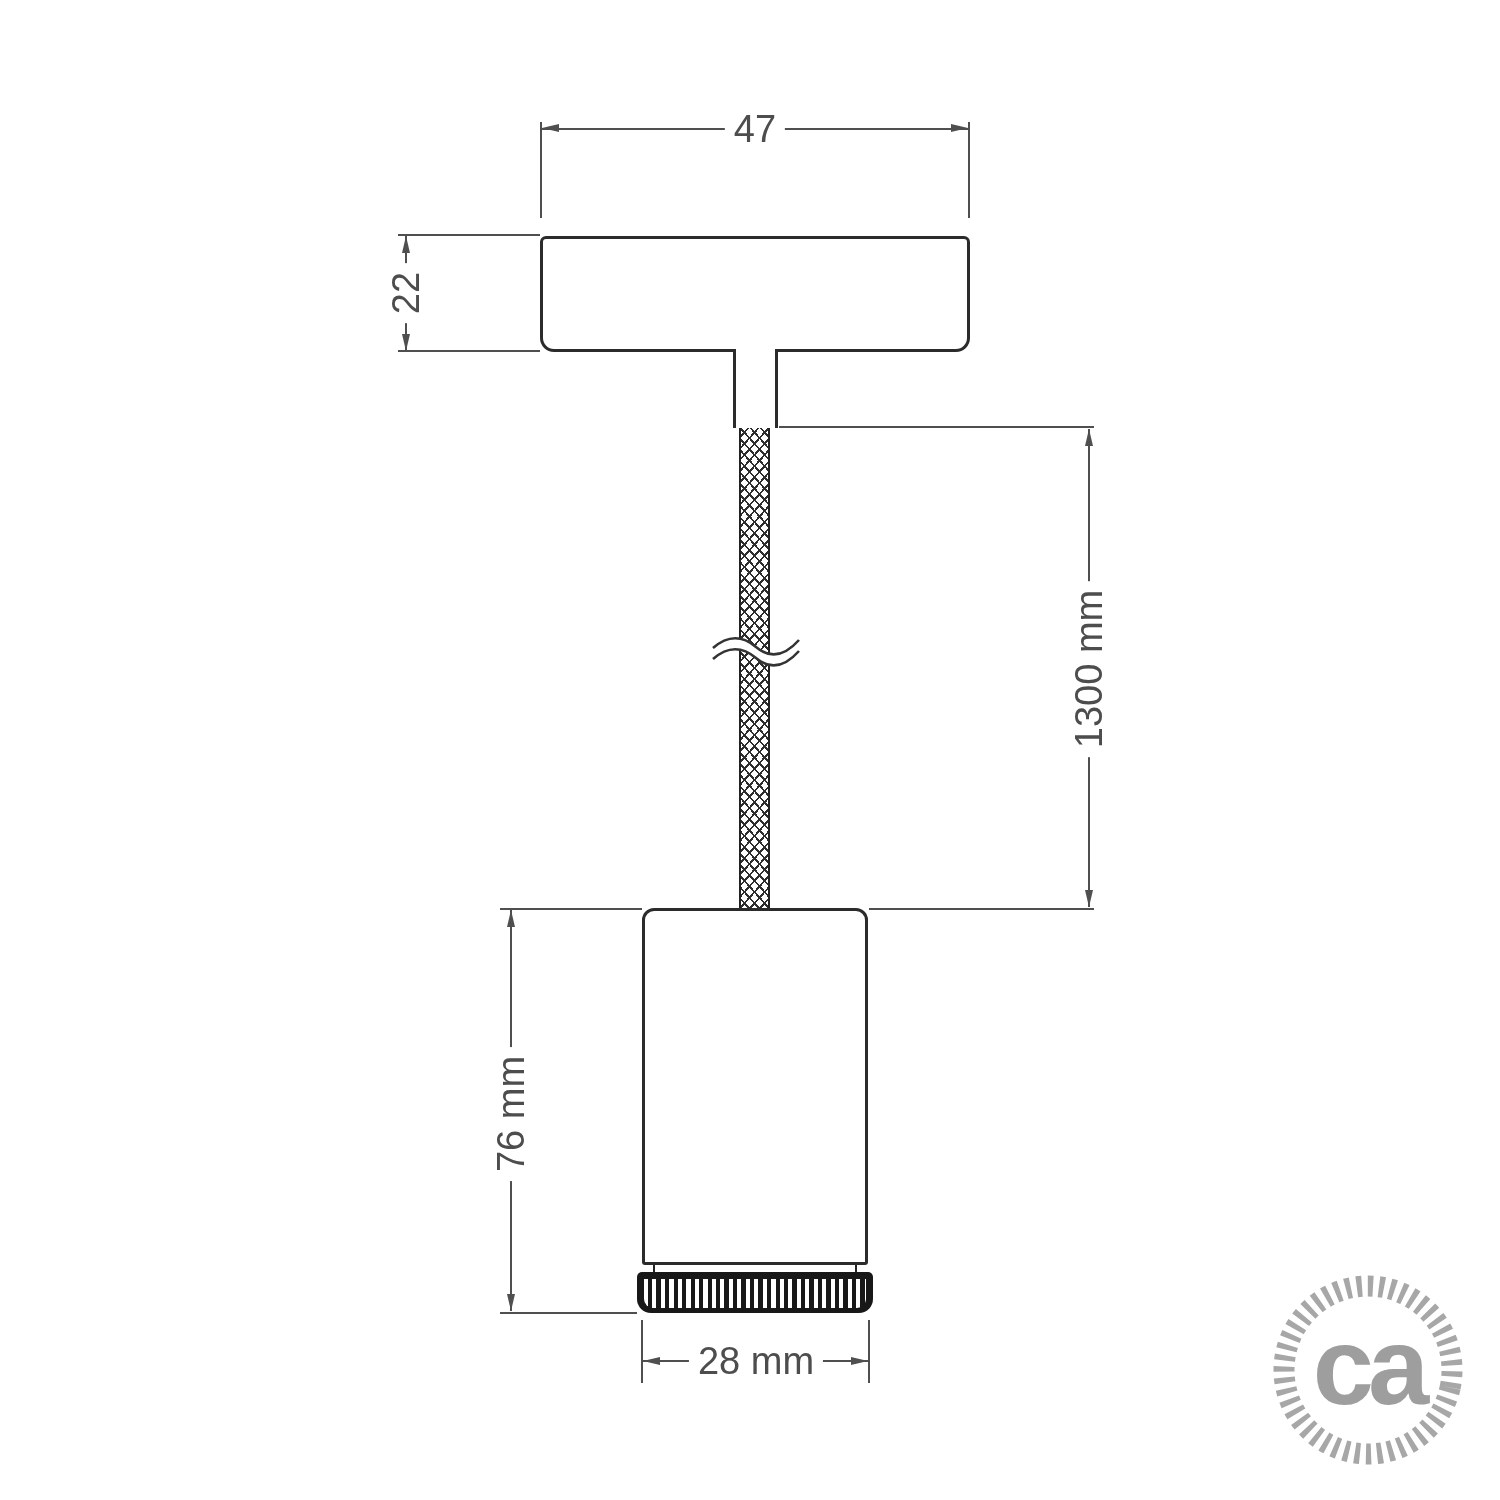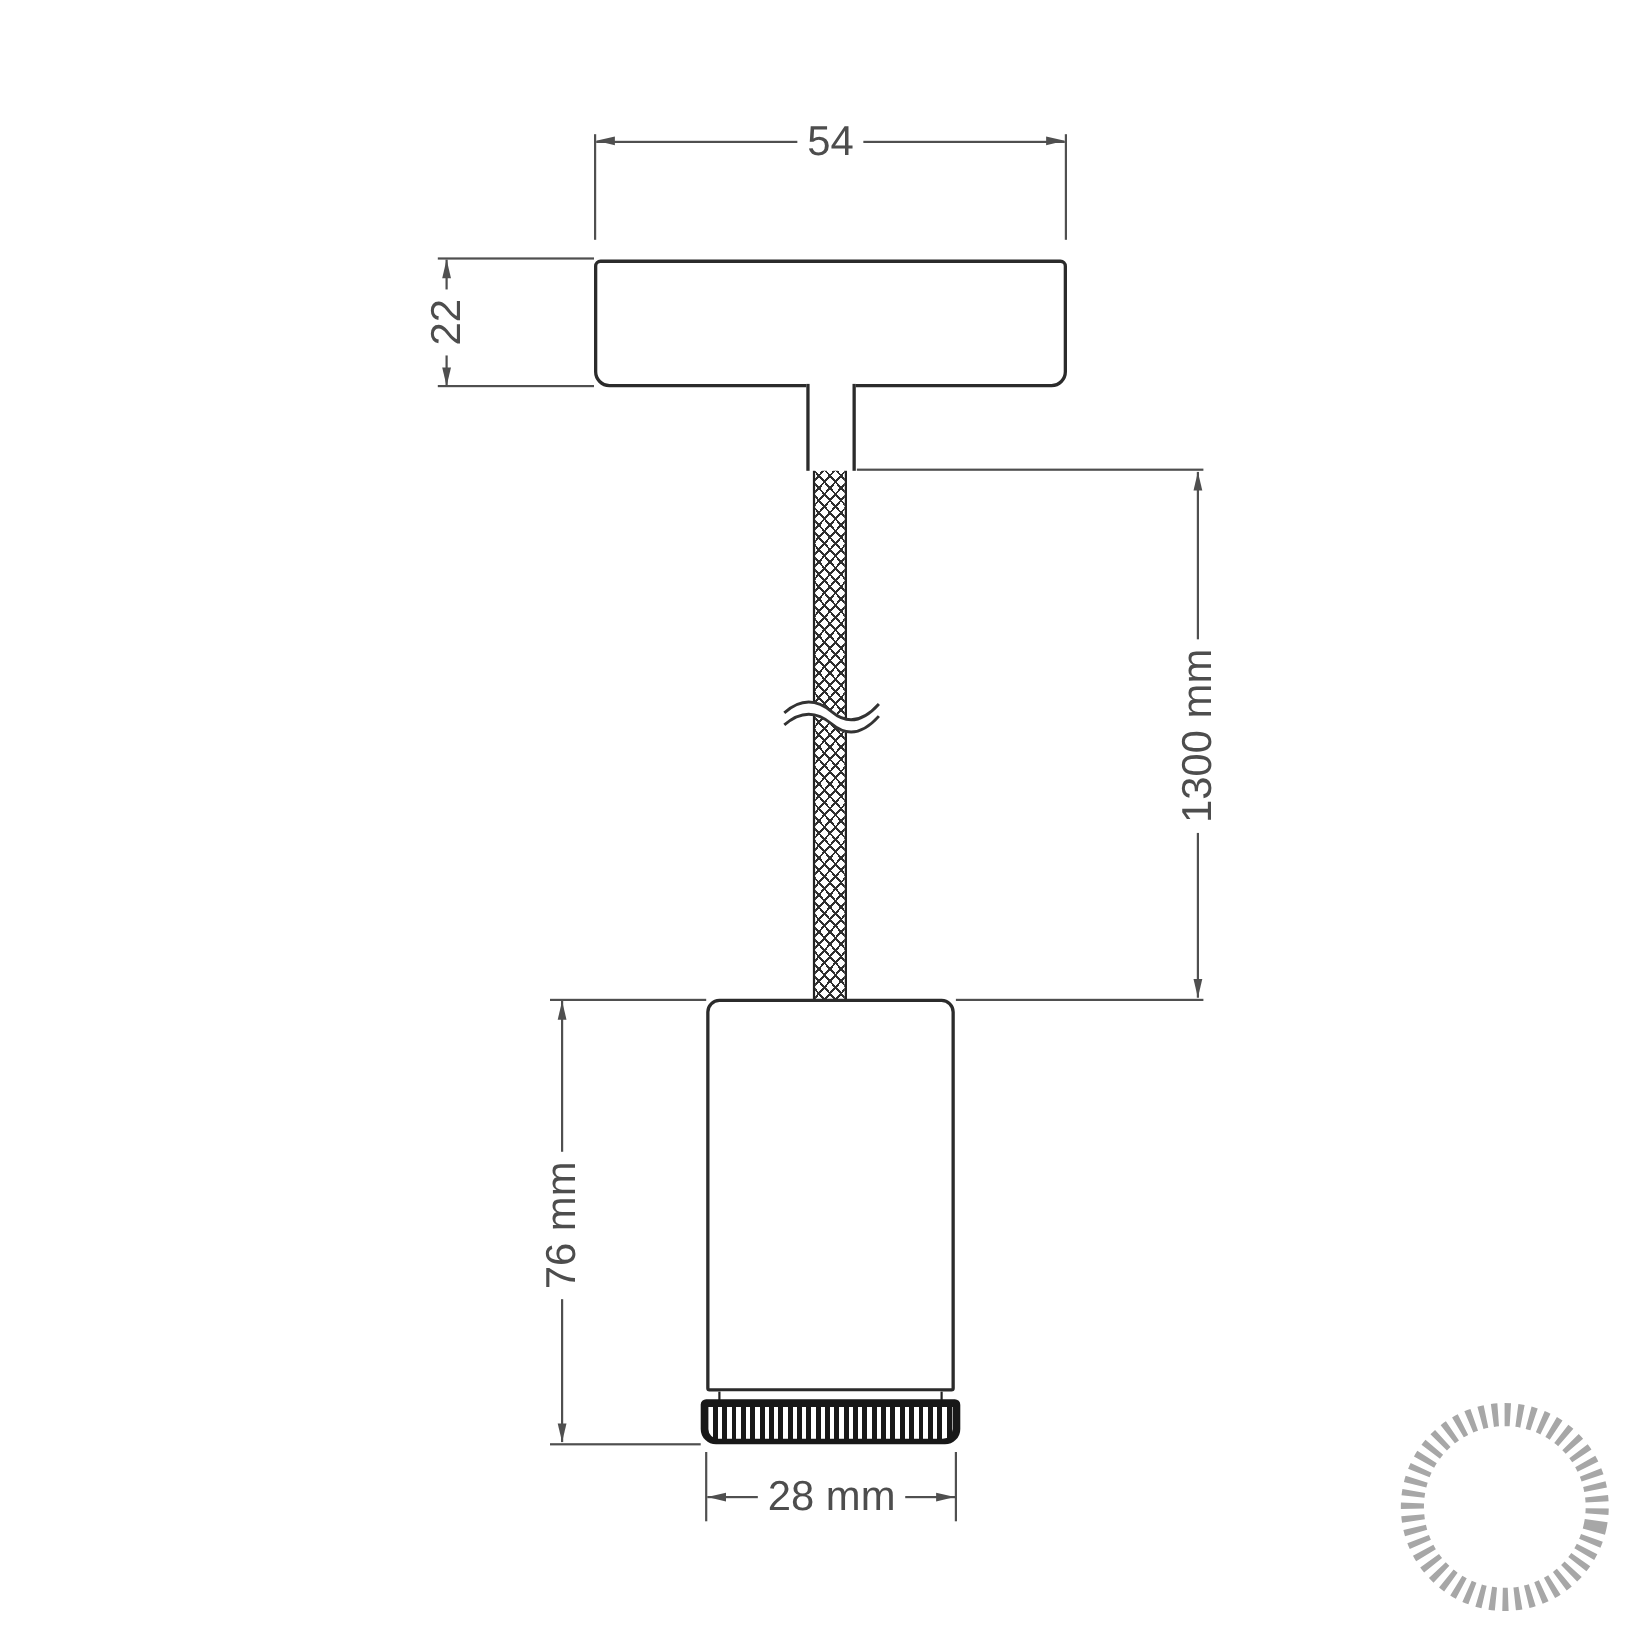--- a/index.html
+++ b/index.html
@@ -89,21 +89,21 @@
   <div class="abs neck"></div>
   <div class="abs bezel">
     <div class="bezel-ribs"></div>
   </div>
 
   <div class="abs vline" style="left:540px;top:122px;height:96px;"></div>
   <div class="abs vline" style="left:968px;top:122px;height:96px;"></div>
   <div class="abs hline" style="left:542px;top:128px;width:426px;"></div>
   <div class="abs arr arr-left" style="left:542px;top:124px;"></div>
   <div class="abs arr arr-right" style="left:951px;top:124px;"></div>
-  <span class="dim-label" style="left:755px;top:129px;">54</span>
+  <span class="dim-label" style="left:755px;top:129px;">47</span>
 
   <div class="abs hline" style="left:398px;top:234px;width:142px;"></div>
   <div class="abs hline" style="left:398px;top:350px;width:142px;"></div>
   <div class="abs vline" style="left:405px;top:236px;height:114px;"></div>
   <div class="abs arr arr-up" style="left:401.5px;top:236px;"></div>
   <div class="abs arr arr-down" style="left:401.5px;top:334px;"></div>
   <span class="dim-label vert" style="left:406px;top:293px;">22</span>
 
   <div class="abs hline" style="left:779px;top:426px;width:315px;"></div>
   <div class="abs hline" style="left:869px;top:908px;width:225px;"></div>
@@ -123,15 +123,16 @@
   <div class="abs vline" style="left:868px;top:1320px;height:63px;"></div>
   <div class="abs hline" style="left:643px;top:1360px;width:226px;"></div>
   <div class="abs arr arr-left" style="left:643px;top:1356.5px;"></div>
   <div class="abs arr arr-right" style="left:851px;top:1356.5px;"></div>
   <span class="dim-label" style="left:756px;top:1361px;">28 mm</span>
 
   <div class="abs logo">
     <svg width="192" height="192" viewBox="0 0 192 192">
       <circle cx="96" cy="96" r="84" fill="none" stroke="#a7a7a7" stroke-width="21" stroke-dasharray="5.2 5.9" transform="rotate(12 96 96)"></circle>
     </svg>
+    <span class="logo-text">ca</span>
   </div>
 
 </div>
 
 </body></html>

